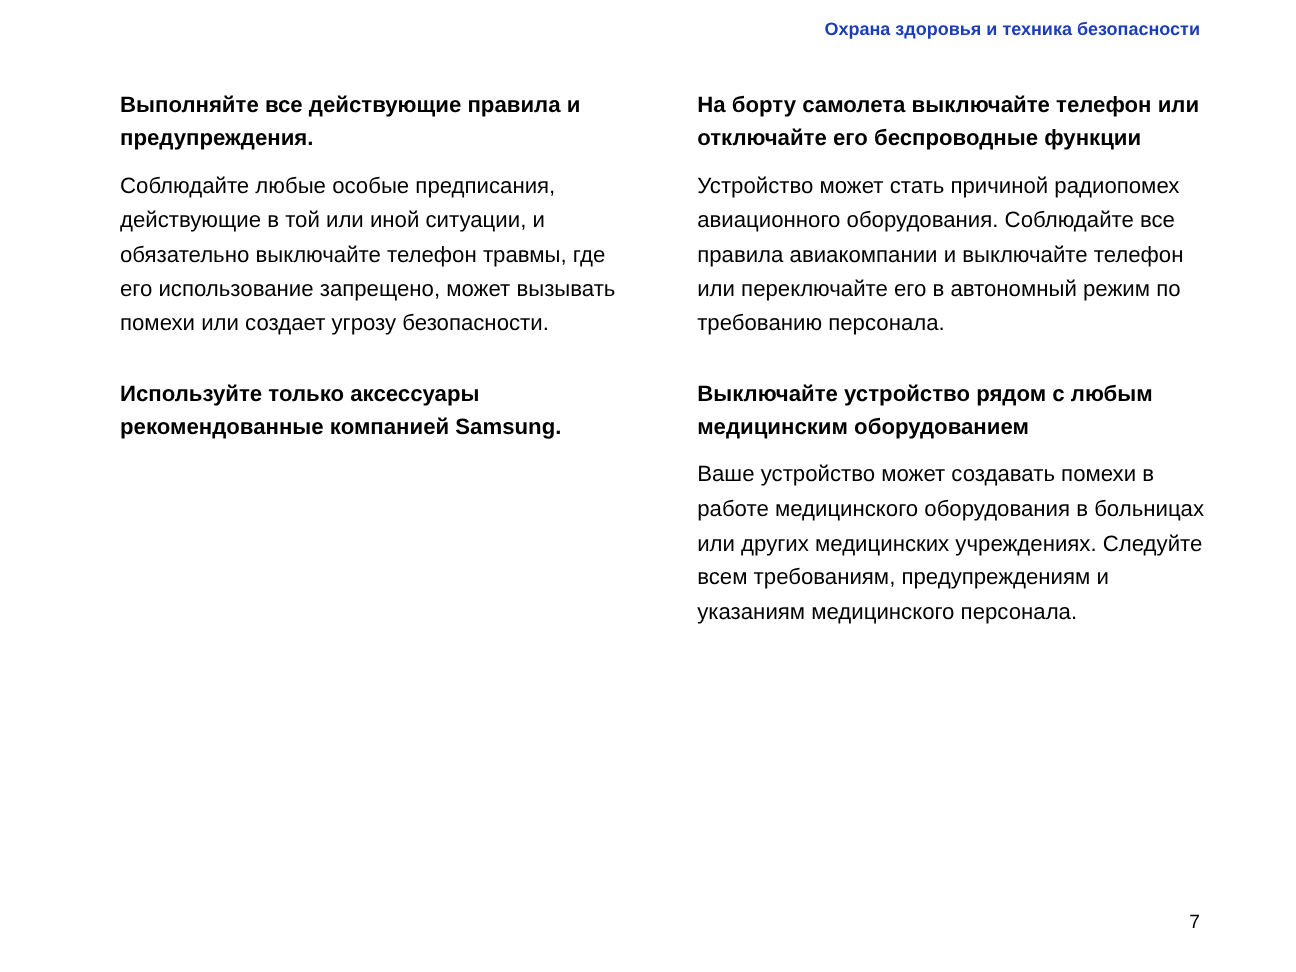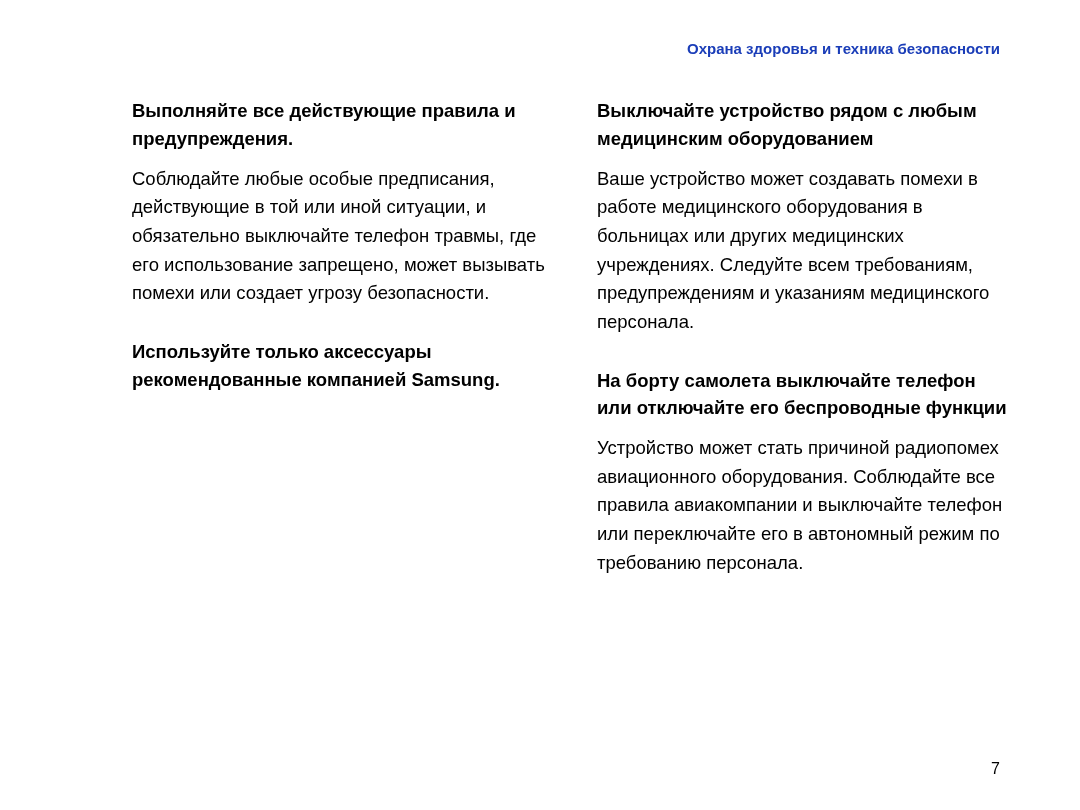--- a/index.html
+++ b/index.html
@@ -8,24 +8,23 @@
       box-sizing: border-box;
     }
     body {
       width: 1080px;
       height: 810px;
       background: #ffffff;
       font-family: Arial, Helvetica, sans-serif;
       position: relative;
     }
     .page {
-      padding: 40px 70px 40px 100px;
+      padding: 16px 70px 40px 100px;
       height: 100%;
       position: relative;
-      margin-left: 32px;
     }
     .header {
       text-align: right;
       color: #1a3db8;
       font-size: 15px;
       font-weight: bold;
       margin-bottom: 40px;
       padding-right: 10px;
     }
     .columns {
@@ -70,24 +69,24 @@
         <div class="heading">Выполняйте все действующие правила и предупреждения.</div>
         <div class="body-text">Соблюдайте любые особые предписания, действующие в той или иной ситуации, и обязательно выключайте телефон травмы, где его использование запрещено, может вызывать помехи или создает угрозу безопасности.</div>
       </div>
       <div class="section">
         <div class="heading">Используйте только аксессуары рекомендованные компанией Samsung.</div>
       </div>
     </div>
 
     <div class="col">
       <div class="section">
+        <div class="heading">На борту самолета выключайте телефон или отключайте его беспроводные функции</div>
+        <div class="body-text">Устройство может стать причиной радиопомех авиационного оборудования. Соблюдайте все правила авиакомпании и выключайте телефон или переключайте его в автономный режим по требованию персонала.</div>
+      </div>
+      <div class="section">
         <div class="heading">Выключайте устройство рядом с любым медицинским оборудованием</div>
         <div class="body-text">Ваше устройство может создавать помехи в работе медицинского оборудования в больницах или других медицинских учреждениях. Следуйте всем требованиям, предупреждениям и указаниям медицинского персонала.</div>
-      </div>
-      <div class="section">
-        <div class="heading">На борту самолета выключайте телефон или отключайте его беспроводные функции</div>
-        <div class="body-text">Устройство может стать причиной радиопомех авиационного оборудования. Соблюдайте все правила авиакомпании и выключайте телефон или переключайте его в автономный режим по требованию персонала.</div>
       </div>
     </div>
   </div>
 
   <div class="page-number">7</div>
 </div>
 
 </body></html>

